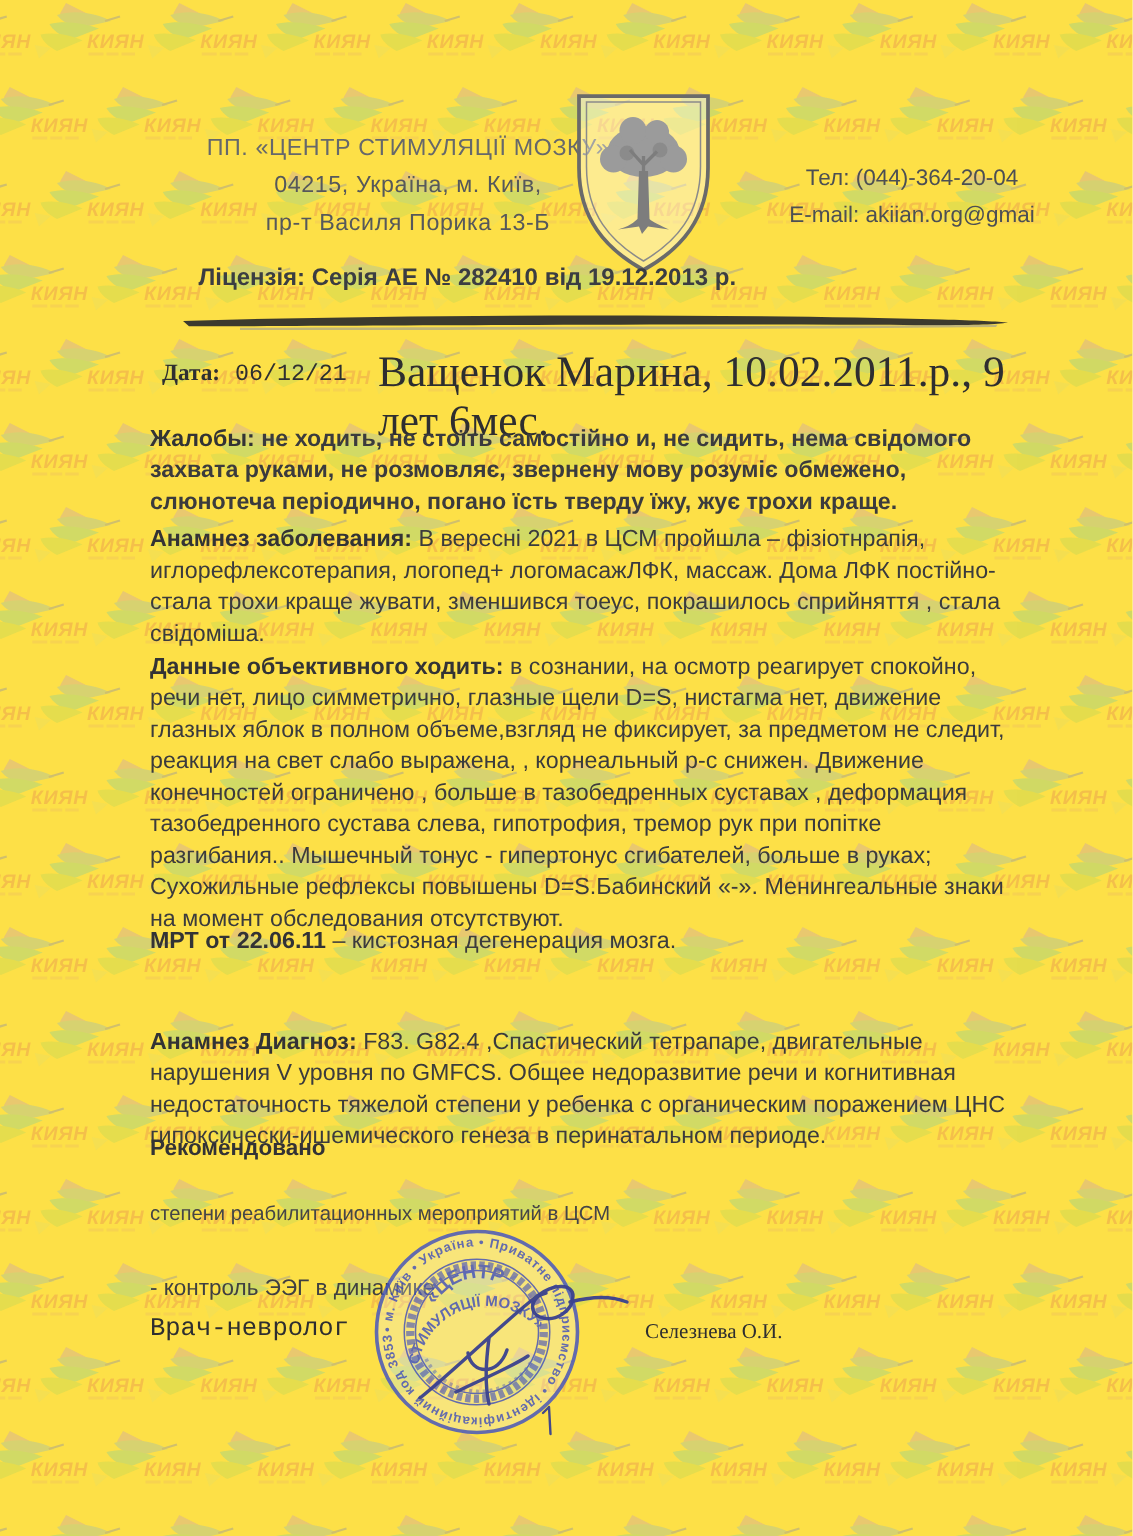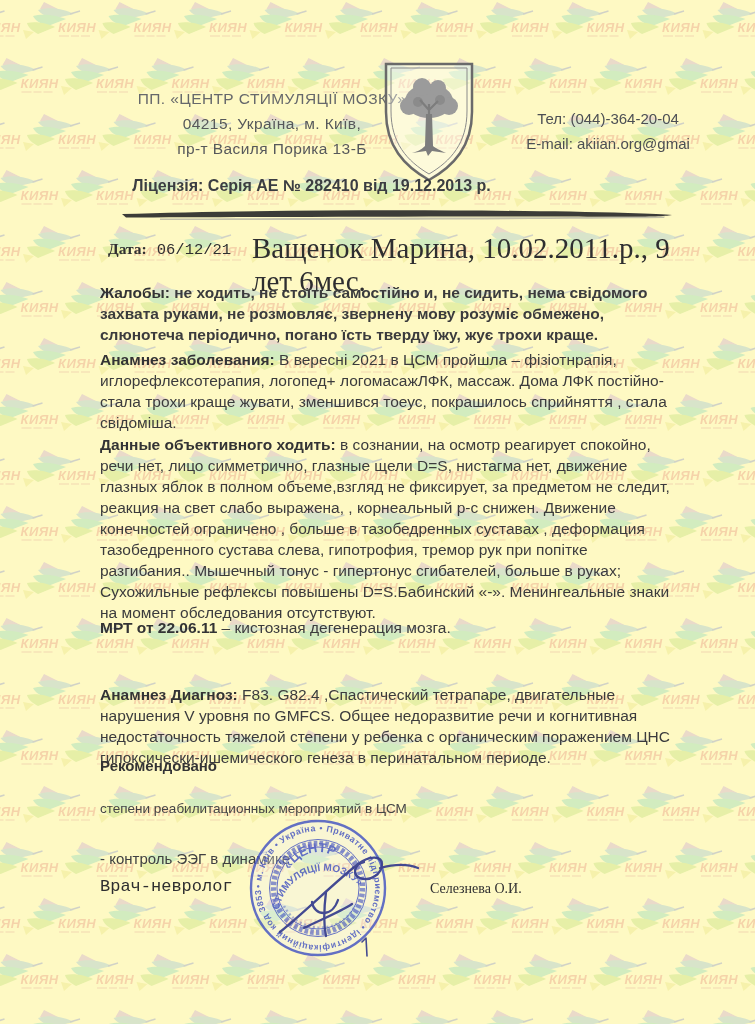--- a/index.html
+++ b/index.html
@@ -1,18 +1,18 @@
 <!DOCTYPE html>
 <html><head>
 <meta charset="utf-8">
 <style>
   html,body{margin:0;padding:0;}
   .page{
     position:relative; width:755px; height:1024px; overflow:hidden;
-    background:#fef9c3; font-family:"Liberation Sans", sans-serif;
+    background:#fde047; font-family:"Liberation Sans", sans-serif;
   }
   .wm-layer{position:absolute;left:0;top:0;z-index:1;opacity:.55;}
   .doc{position:absolute;left:0;top:0;width:755px;height:1024px;z-index:2;}
   .abs{position:absolute;}
   .clinic-block{left:126px;top:86px;width:292px;text-align:center;
     font-size:15.5px;line-height:25px;color:#66686b;letter-spacing:.4px;}
   .clinic-block .l2,.clinic-block .l3{color:#56585b;}
   .logo-svg{left:378px;top:54px;}
   .contact-block{left:494px;top:106px;width:228px;text-align:center;
     font-size:15px;line-height:25px;color:#4c4f54;}

